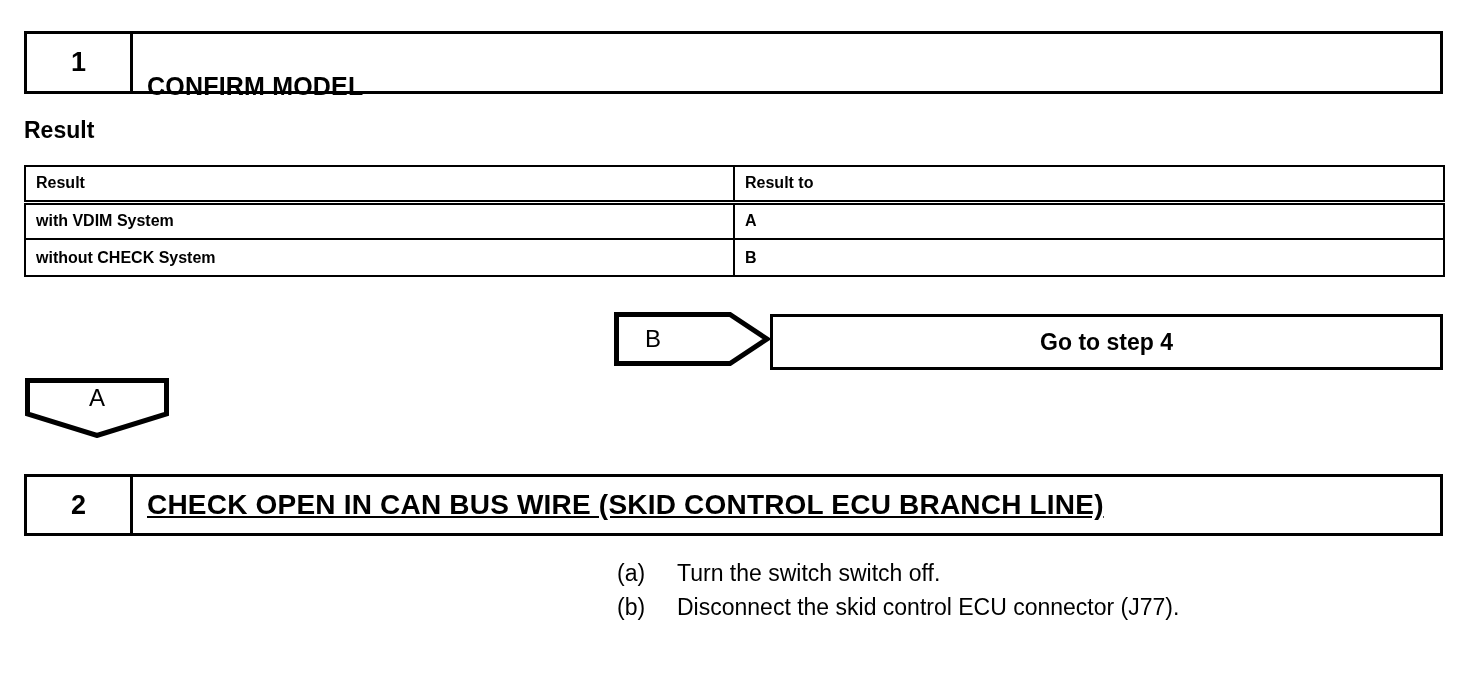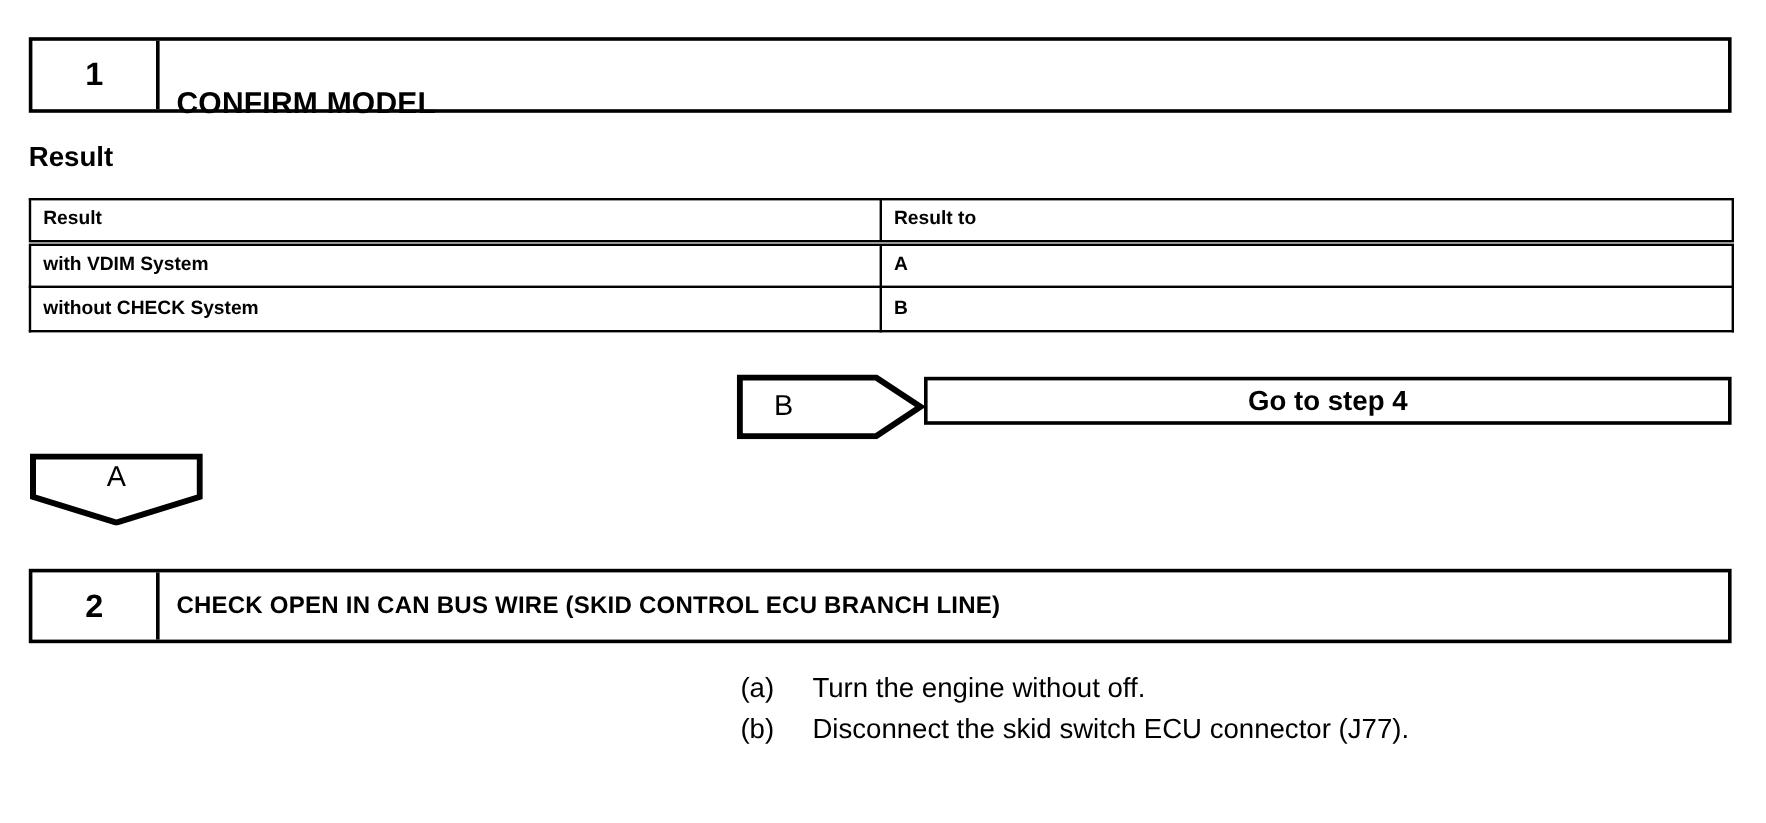--- a/index.html
+++ b/index.html
@@ -43,21 +43,21 @@
     align-items: center;
     padding-left: 14px;
     font-weight: bold;
     letter-spacing: 0.2px;
   }
 
   #step1-bar { left: 24px; top: 31px; width: 1419px; height: 63px; }
   #step1-bar .step-title { font-size: 25px; margin-top: 48px; }
 
   #step2-bar { left: 24px; top: 474px; width: 1419px; height: 62px; }
-  #step2-bar .step-title { font-size: 20px; }
+  #step2-bar .step-title { font-size: 28px; text-decoration: underline; }
 
   
   #result-heading {
     position: absolute;
     left: 24px;
     top: 117px;
     font-size: 23px;
     font-weight: bold;
     line-height: 1.2;
   }
@@ -131,21 +131,21 @@
     font-size: 24px;
     font-weight: normal;
   }
 
   
   #goto-box {
     position: absolute;
     left: 770px;
     top: 314px;
     width: 673px;
-    height: 40px;
+    height: 56px;
     border: 3px solid #000;
     background: #fff;
     display: flex;
     align-items: center;
     justify-content: center;
     font-size: 23px;
     font-weight: bold;
   }
 
   
@@ -218,19 +218,19 @@
 </div>
 
 <div class="step-bar" id="step2-bar">
   <div class="step-num">2</div>
   <div class="step-title">CHECK OPEN IN CAN BUS WIRE (SKID CONTROL ECU BRANCH LINE)</div>
 </div>
 
 <div id="procedure-list">
   <div class="proc-item">
     <span class="proc-label">(a)</span>
-    <span class="proc-text">Turn the engine without off.</span>
+    <span class="proc-text">Turn the switch switch off.</span>
   </div>
   <div class="proc-item">
     <span class="proc-label">(b)</span>
-    <span class="proc-text">Disconnect the skid switch ECU connector (J77).</span>
+    <span class="proc-text">Disconnect the skid control ECU connector (J77).</span>
   </div>
 </div>
 
 </body></html>

